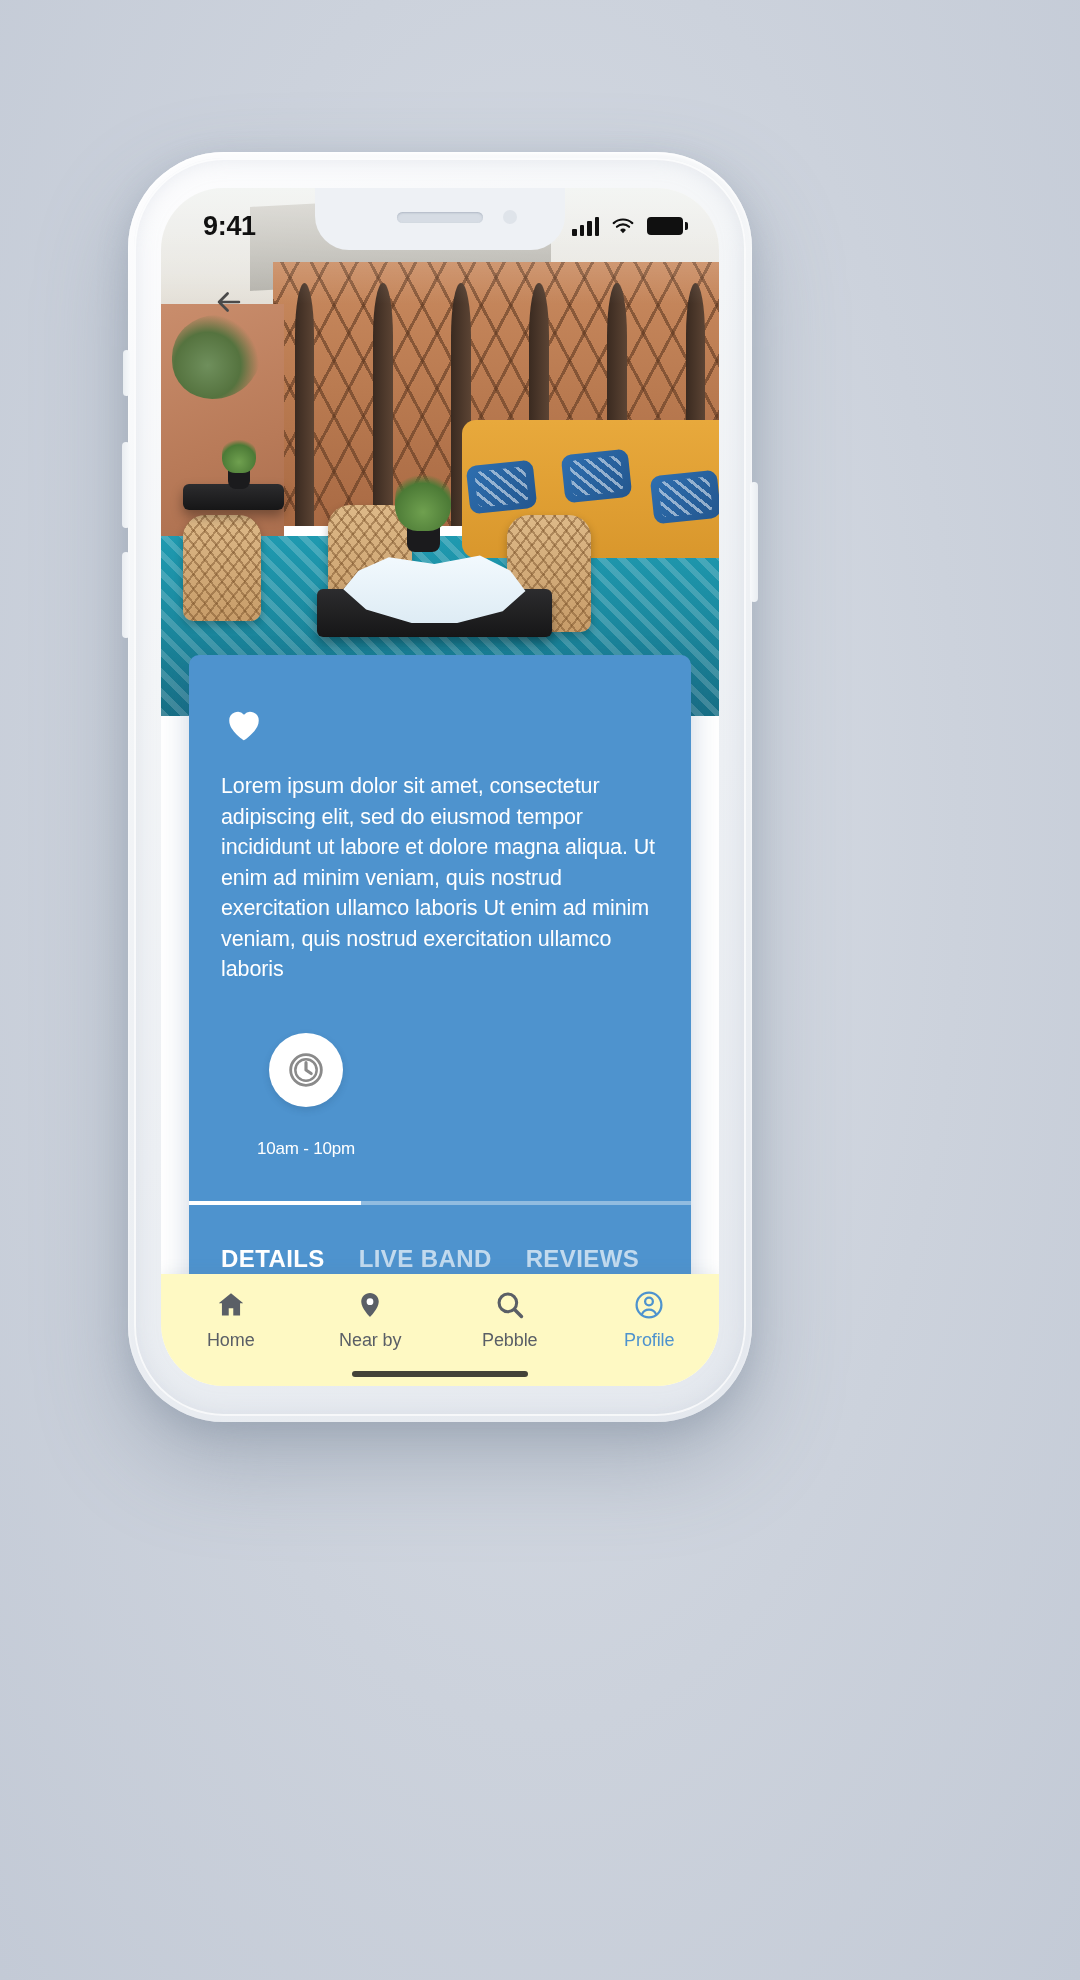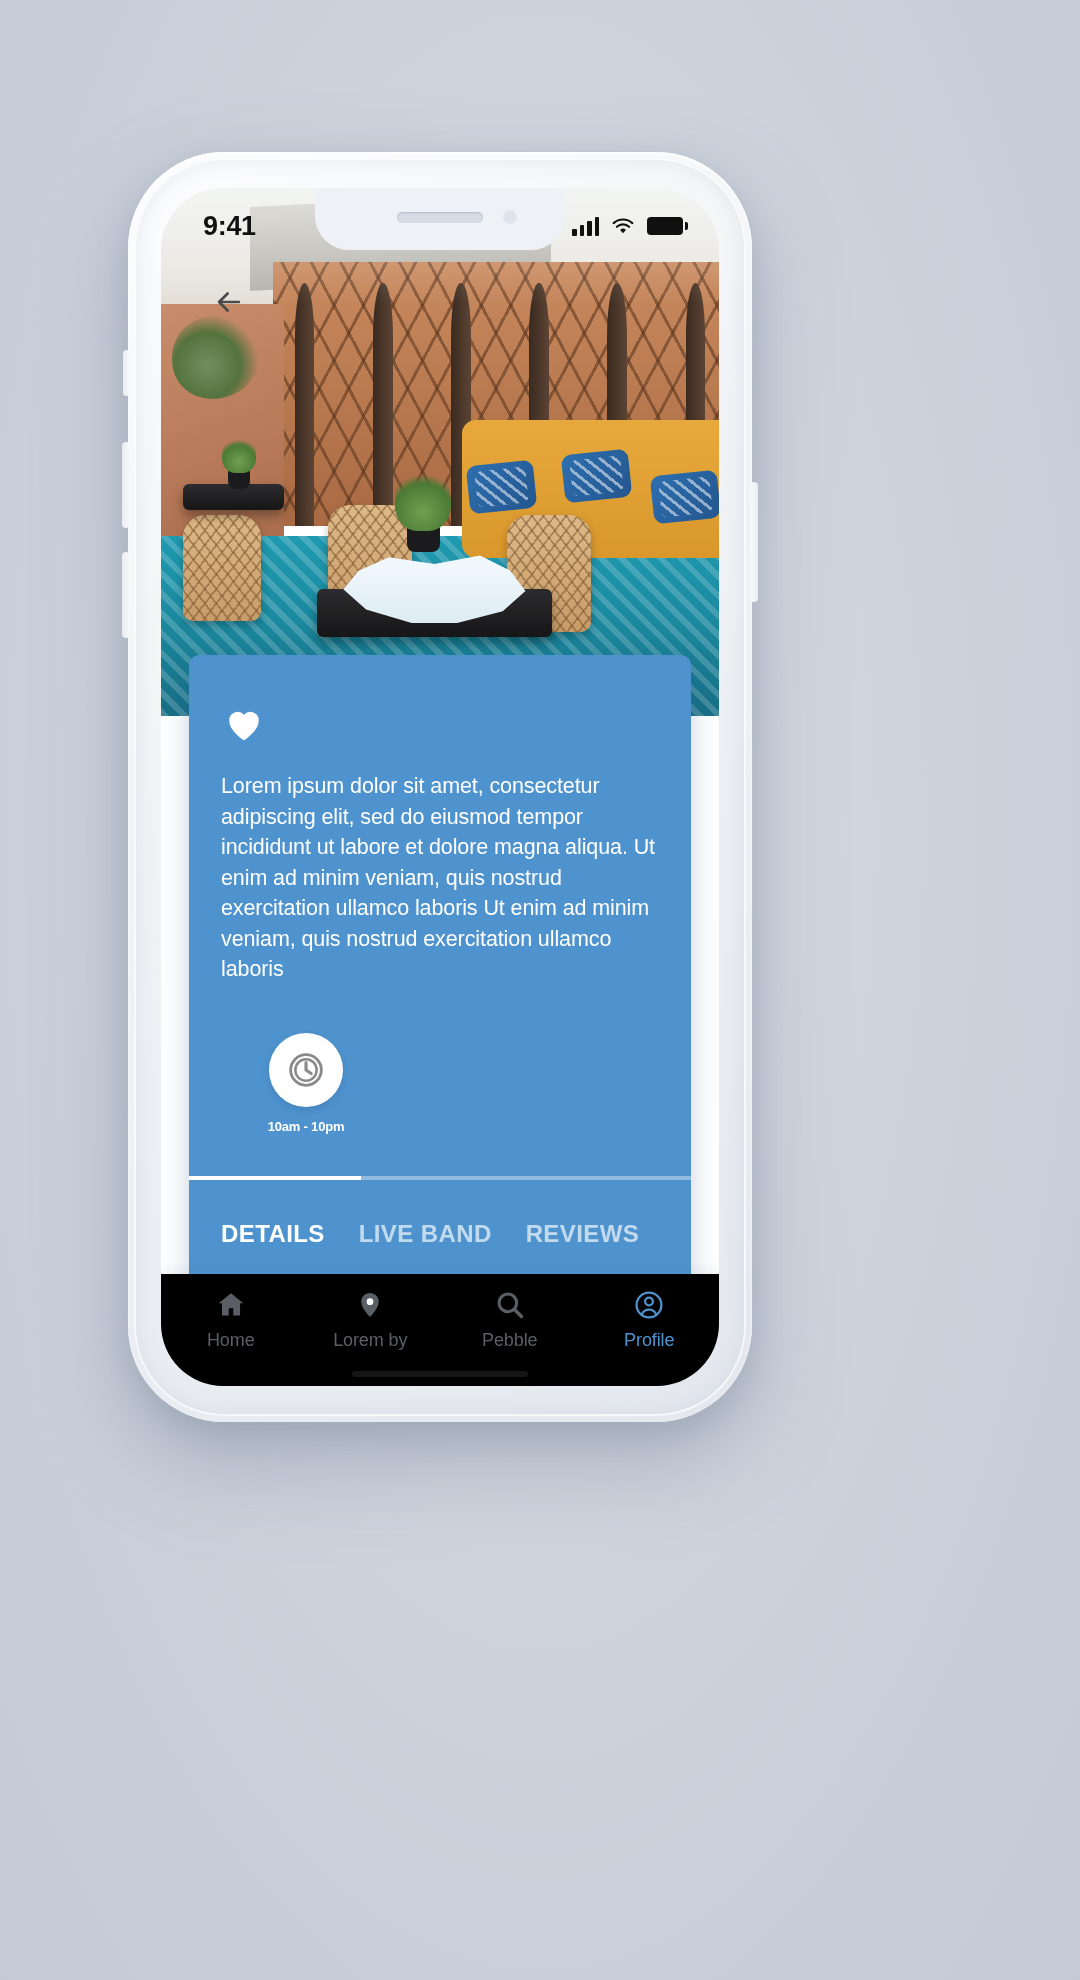--- a/index.html
+++ b/index.html
@@ -215,21 +215,21 @@
     display:flex; justify-content:space-between; align-items:flex-start;
     margin-top:48px; padding:0 16px 0 12px;
   }
   .info-item{ display:flex; flex-direction:column; align-items:center; width:150px; cursor:pointer; }
   .info-circle{
     width:74px; height:74px; border-radius:50%;
     background:#fff; display:flex; align-items:center; justify-content:center;
     box-shadow:0 3px 7px rgba(30,60,95,.18);
   }
   .info-label{
-    margin-top:12px; font-size:13px; font-weight:700; color:#fff; letter-spacing:-.2px; white-space:nowrap;
+    margin-top:32px; font-size:17px; font-weight:400; color:#fff; letter-spacing:-.2px; white-space:nowrap;
   }
 
   
   .tab-track{
     margin-top:42px; height:4px; background:rgba(255,255,255,.38);
     margin-left:-30px; margin-right:-30px; position:relative;
   }
   .tab-track .active-bar{
     position:absolute; left:0; top:0; height:4px; width:172px; background:#ffffff;
   }
@@ -239,21 +239,21 @@
   }
   .tab{
     font-size:24px; font-weight:700; letter-spacing:.4px;
     color:rgba(255,255,255,.66); cursor:pointer;
   }
   .tab.active{ color:#ffffff; }
 
   
   .bottom-nav{
     position:absolute; left:0; bottom:0; width:100%; height:112px;
-    background:#000000; z-index:30;
+    background:#fef9c3; z-index:30;
     display:flex; align-items:flex-start; justify-content:space-around;
     padding-top:14px;
     box-shadow:0 -2px 14px rgba(100,115,140,.10);
   }
   .nav-item{
     display:flex; flex-direction:column; align-items:center; gap:8px;
     width:120px; cursor:pointer;
   }
   .nav-label{ font-size:18px; color:#5a5f66; font-weight:400; letter-spacing:-.1px; }
   .nav-item.active .nav-label{ color:#4e93ce; }
@@ -388,21 +388,21 @@
         <div class="nav-label">Home</div>
       </div>
 
       <div class="nav-item">
         <div class="nav-ico">
           <svg width="30" height="32" viewBox="0 0 24 24">
             <path d="M12 2.4c-3.9 0-7 3.1-7 7 0 5.2 7 12.2 7 12.2s7-7 7-12.2c0-3.9-3.1-7-7-7z" fill="#5a5f66"></path>
             <circle cx="12" cy="9.3" r="2.7" fill="#ffffff"></circle>
           </svg>
         </div>
-        <div class="nav-label">Lorem by</div>
+        <div class="nav-label">Near by</div>
       </div>
 
       <div class="nav-item">
         <div class="nav-ico">
           <svg width="32" height="32" viewBox="0 0 24 24">
             <circle cx="10.4" cy="10.4" r="6.6" fill="none" stroke="#5a5f66" stroke-width="2.3"></circle>
             <path d="M15.4 15.4l5.2 5.2" stroke="#5a5f66" stroke-width="2.6" stroke-linecap="round"></path>
           </svg>
         </div>
         <div class="nav-label">Pebble</div>

